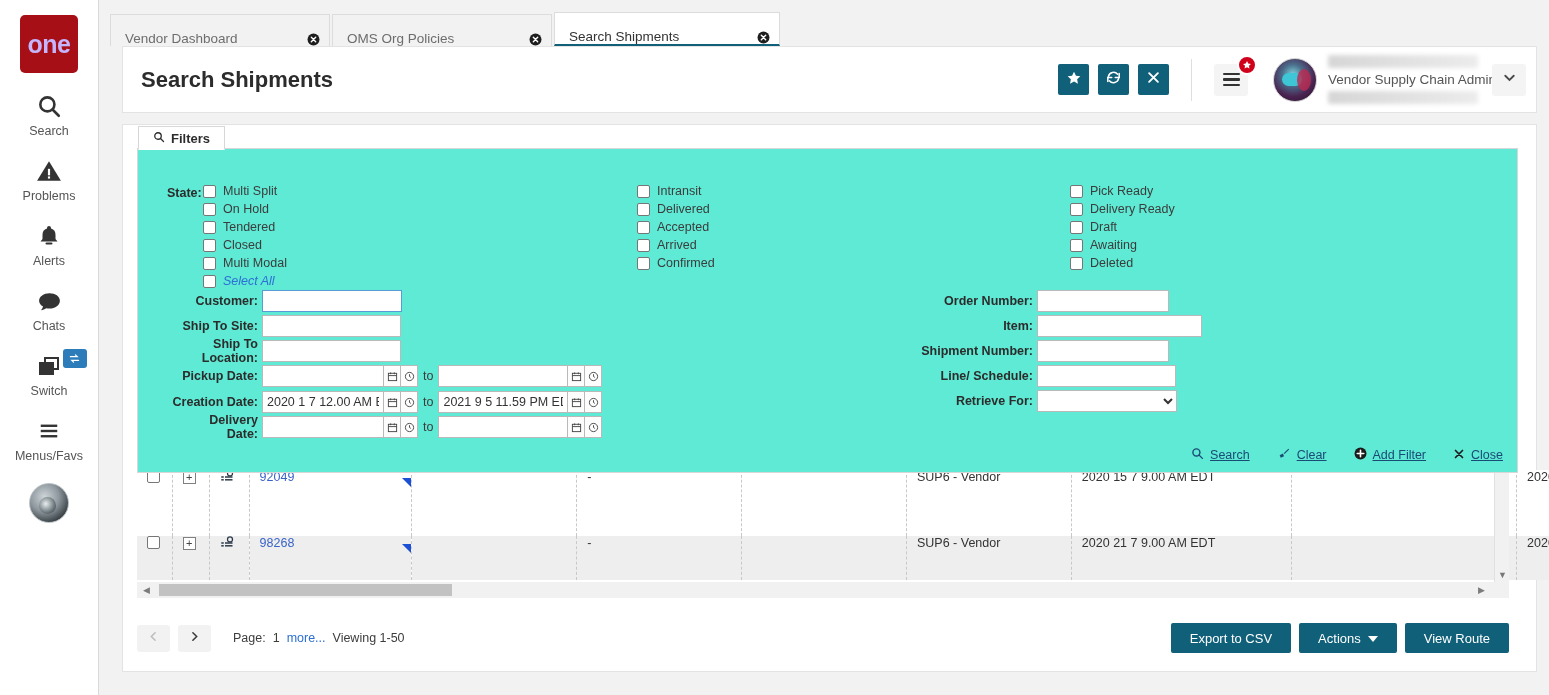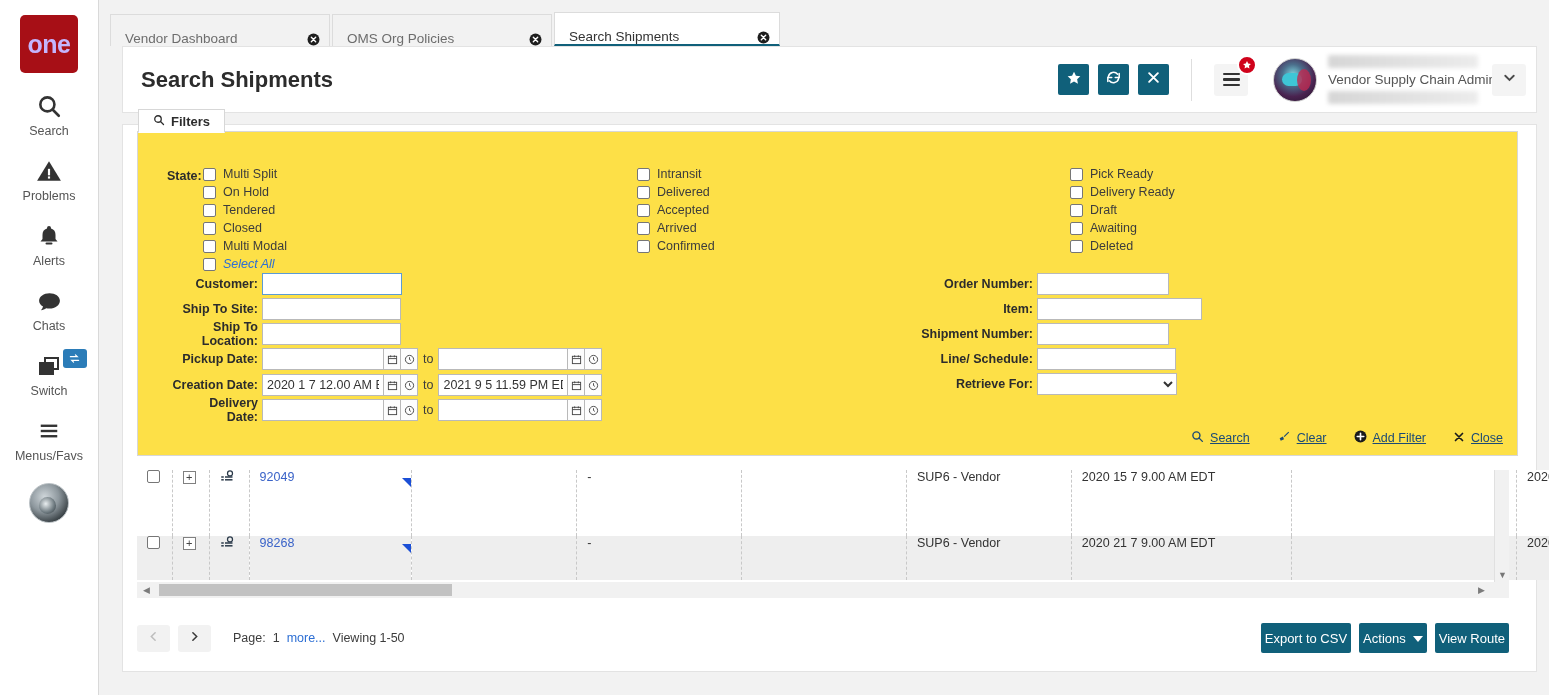--- a/index.html
+++ b/index.html
@@ -144,22 +144,22 @@
   }
   #grid-vscroll .arr { position: absolute; bottom: 2px; left: 3px; color: #777; font-size: 9px; }
   #grid-hscroll {
     position: absolute; left: 0px; bottom: 0px; width: 1372px; height: 16px; background: #f1f1f1;
   }
   #grid-hthumb { position: absolute; left: 22px; top: 2px; width: 293px; height: 12px; background: #c2c2c2; }
   .hs-arrow { position: absolute; top: 3px; color: #7b7b7b; font-size: 9px; }
 
   
   #filters {
-    position: absolute; left: 14px; top: 6px; width: 1381px; height: 325px;
-    background: #fde047; border: 1px solid #d7d7d7;
+    position: absolute; left: 14px; top: 23px; width: 1381px; height: 325px;
+    background: #5eead4; border: 1px solid #d7d7d7;
   }
   #filters-tab {
     position: absolute; left: 0px; top: -23px; height: 24px; background: #fff;
     border: 1px solid #d7d7d7; border-bottom: 1px solid #fff;
     padding: 0 14px; display: flex; align-items: center; gap: 6px;
     font-size: 13px; font-weight: 700; color: #2c2c2c;
   }
   .f-inner { position: relative; width: 100%; height: 100%; }
 
   .chk-col { position: absolute; }
@@ -199,21 +199,21 @@
     width: 33px; height: 27px; background: #f2f2f2; border-radius: 3px;
     display: flex; align-items: center; justify-content: center; margin-right: 8px;
     color: #4a4a4a; font-size: 14px; cursor: pointer;
   }
   .pg-btn.disabled { color: #bdbdbd; }
   #pg-text { font-size: 12.5px; color: #3c3c3c; margin-left: 14px; display: flex; gap: 7px; align-items: baseline; }
   #pg-more { color: #2d6fd4; cursor: pointer; }
   #footer-right { margin-left: auto; display: flex; gap: 8px; }
   .tbtn {
     background: #10607a; color: #fff; font-size: 13px; height: 30px;
-    padding: 0 4px; border-radius: 2px; display: flex; align-items: center; gap: 7px; cursor: pointer;
+    padding: 0 19px; border-radius: 2px; display: flex; align-items: center; gap: 7px; cursor: pointer;
   }
 </style>
 </head>
 <body>
 
 <div id="app">
 
   <div id="rail">
     <div id="logo">
       <span>one</span>

